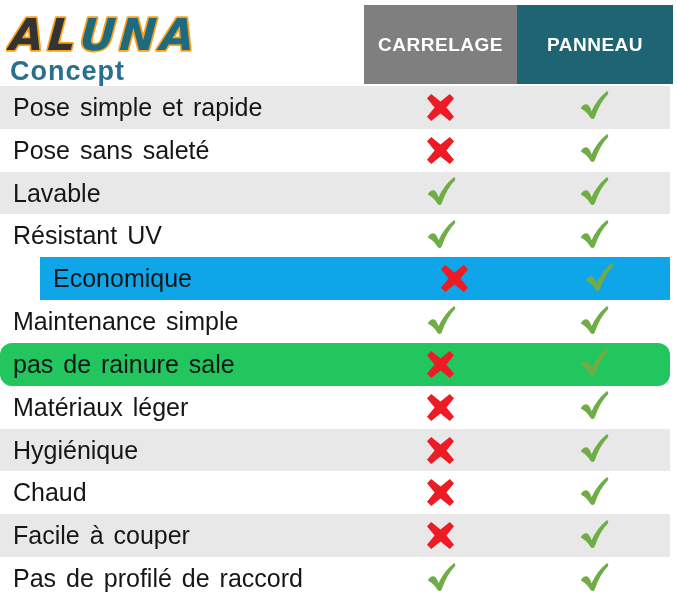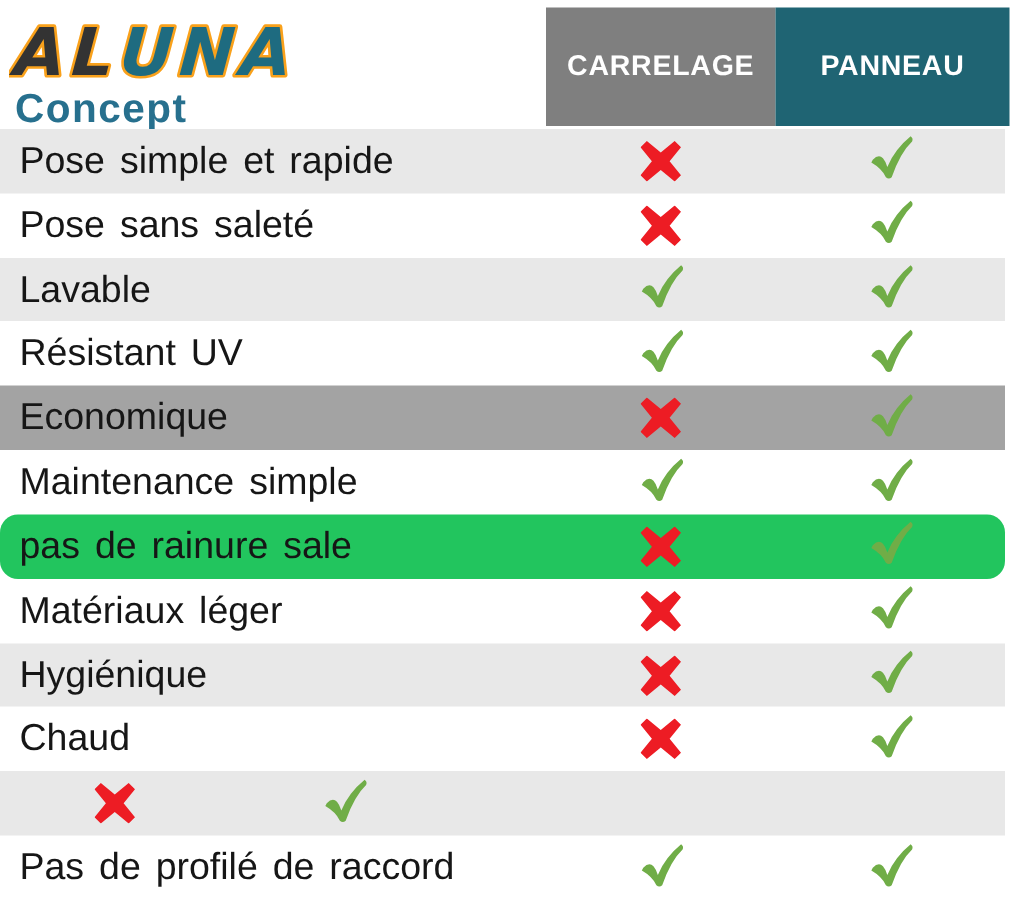--- a/index.html
+++ b/index.html
@@ -100,21 +100,21 @@
         <svg width="33" height="33" viewBox="0 0 34 34" style="margin-top:-5px">
       <path d="M5 19 Q9 15 12 18 Q13.8 20 15 24 Q20 12 31 3 Q33 4.5 32 6.5 Q24 14 18 31 Q16 33 14 31 Q11 25 4 21 Z" fill="#70AD47"></path>
     </svg>
       </div>
       <div class="cell">
         <svg width="33" height="33" viewBox="0 0 34 34" style="margin-top:-5px">
       <path d="M5 19 Q9 15 12 18 Q13.8 20 15 24 Q20 12 31 3 Q33 4.5 32 6.5 Q24 14 18 31 Q16 33 14 31 Q11 25 4 21 Z" fill="#70AD47"></path>
     </svg>
       </div>
     </div>
-    <div class="row" style="background: #a3a3a3;">
+    <div class="row" style="background: #0ea5e9; margin-left: 40px;">
       <div class="feature">Economique</div>
       <div class="cell">
         <svg width="27" height="27" viewBox="0 0 32 32">
       <path d="M0 5 L5 0 L16 9 L27 0 L32 5 L23 16 L32 27 L27 32 L16 23 L5 32 L0 27 L9 16 Z" fill="#ED1C24"></path>
     </svg>
       </div>
       <div class="cell">
         <svg width="33" height="33" viewBox="0 0 34 34" style="margin-top:-5px">
       <path d="M5 19 Q9 15 12 18 Q13.8 20 15 24 Q20 12 31 3 Q33 4.5 32 6.5 Q24 14 18 31 Q16 33 14 31 Q11 25 4 21 Z" fill="#70AD47"></path>
     </svg>
@@ -179,20 +179,21 @@
       <path d="M0 5 L5 0 L16 9 L27 0 L32 5 L23 16 L32 27 L27 32 L16 23 L5 32 L0 27 L9 16 Z" fill="#ED1C24"></path>
     </svg>
       </div>
       <div class="cell">
         <svg width="33" height="33" viewBox="0 0 34 34" style="margin-top:-5px">
       <path d="M5 19 Q9 15 12 18 Q13.8 20 15 24 Q20 12 31 3 Q33 4.5 32 6.5 Q24 14 18 31 Q16 33 14 31 Q11 25 4 21 Z" fill="#70AD47"></path>
     </svg>
       </div>
     </div>
     <div class="row" style="background: rgb(232, 232, 232);">
+      <div class="feature">Facile à couper</div>
       <div class="cell">
         <svg width="27" height="27" viewBox="0 0 32 32">
       <path d="M0 5 L5 0 L16 9 L27 0 L32 5 L23 16 L32 27 L27 32 L16 23 L5 32 L0 27 L9 16 Z" fill="#ED1C24"></path>
     </svg>
       </div>
       <div class="cell">
         <svg width="33" height="33" viewBox="0 0 34 34" style="margin-top:-5px">
       <path d="M5 19 Q9 15 12 18 Q13.8 20 15 24 Q20 12 31 3 Q33 4.5 32 6.5 Q24 14 18 31 Q16 33 14 31 Q11 25 4 21 Z" fill="#70AD47"></path>
     </svg>
       </div>

